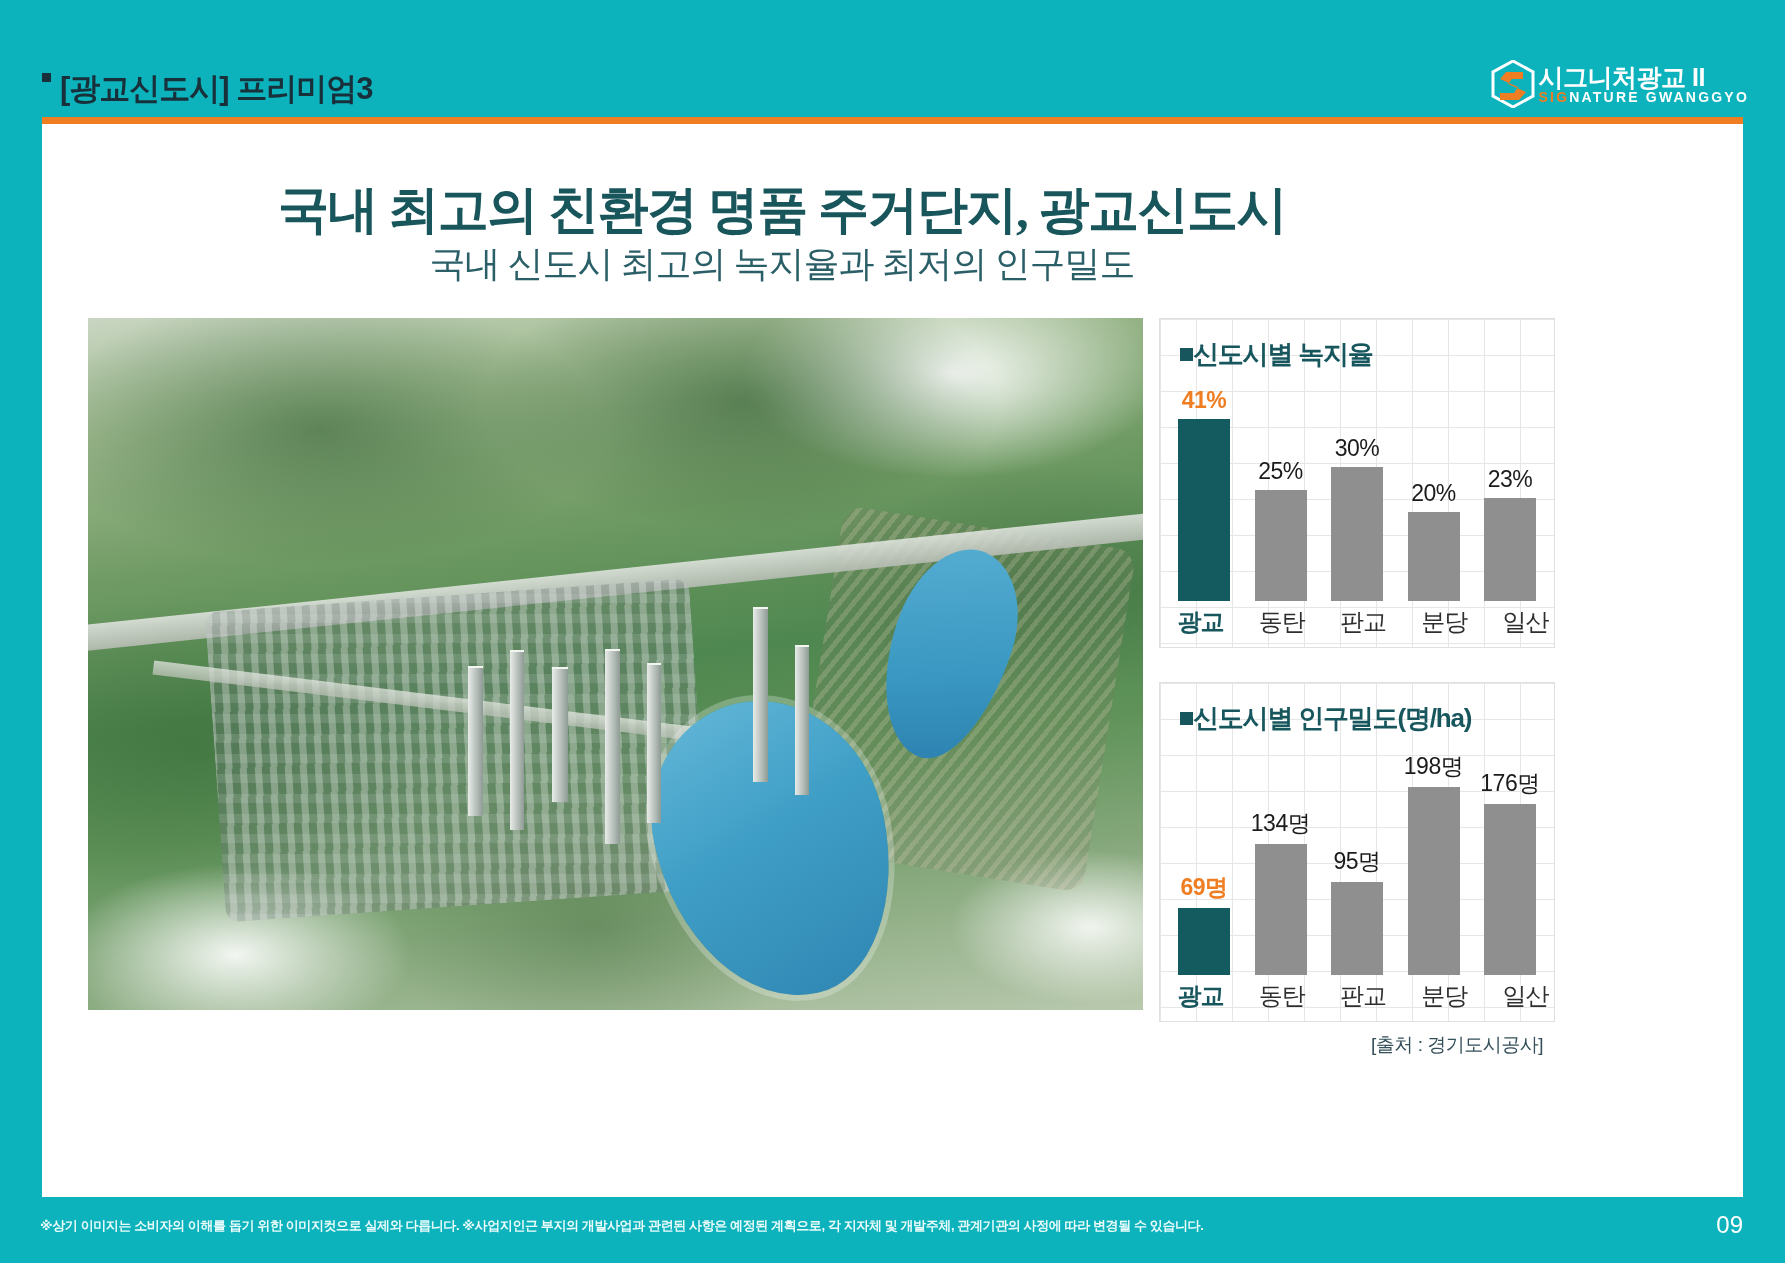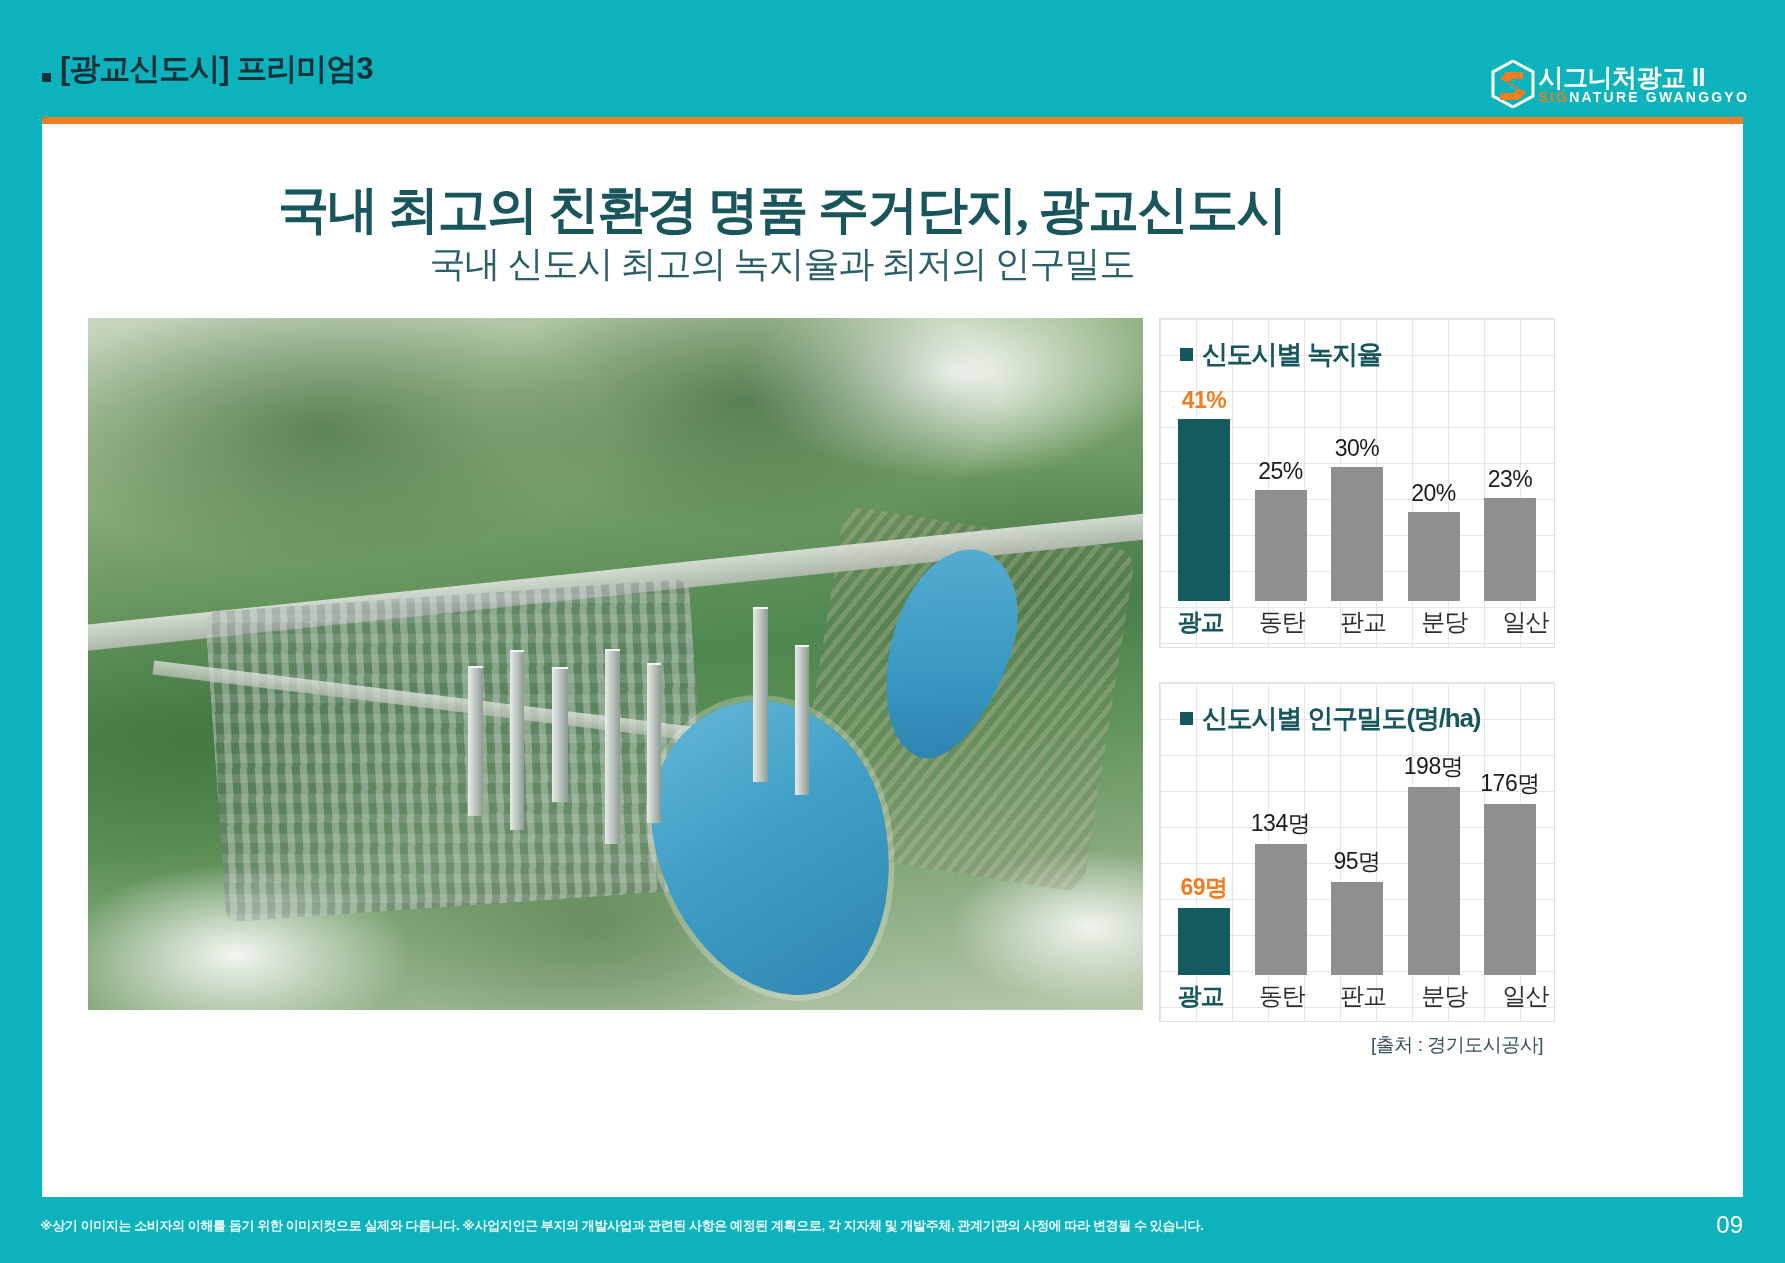--- a/index.html
+++ b/index.html
@@ -9,21 +9,21 @@
     overflow: hidden;
   }
   body { background: #0cb3bd; position: relative; }
 
   
   .header {
     position: absolute; left: 0; top: 0; width: 1785px; height: 122px;
     background: #0cb3bd;
   }
   .header-title {
-    position: absolute; left: 42px; top: 48px;
+    position: absolute; left: 42px; top: 68px;
     font-size: 31px; font-weight: 600; color: #18303a;
     letter-spacing: -1px; white-space: nowrap;
   }
   .header-bullet {
     position: absolute; left: 42px; top: 73px;
     width: 9px; height: 9px; background: #18303a;
   }
   .header-title-text { margin-left: 18px; display: inline-block; }
 
   
@@ -153,21 +153,21 @@
       linear-gradient(to right, #e6e6e6 1px, transparent 1px) 0 0 / 36px 36px,
       linear-gradient(to bottom, #e6e6e6 1px, transparent 1px) 0 0 / 36px 36px,
       #ffffff;
     border: 1px solid #e0e0e0;
   }
   #chart-greenery { left: 1117px; top: 194px; width: 396px; height: 330px; }
   #chart-density  { left: 1117px; top: 558px; width: 396px; height: 340px; padding-left: 14px; }
 
   .chart-title {
     position: absolute; left: 20px; top: 18px;
-    display: flex; align-items: center; gap: 9px;
+    display: flex; align-items: center; 
     font-size: 26px; font-weight: 700; color: #17565d;
     letter-spacing: -1.2px; white-space: nowrap;
   }
   .chart-title-sq { width: 13px; height: 13px; background: #17565d; flex: none; }
 
   .plot {
     position: absolute; left: 16px; right: 16px; bottom: 46px; top: 68px;
     display: flex; align-items: flex-end; justify-content: space-between;
   }
   .bar-col {

